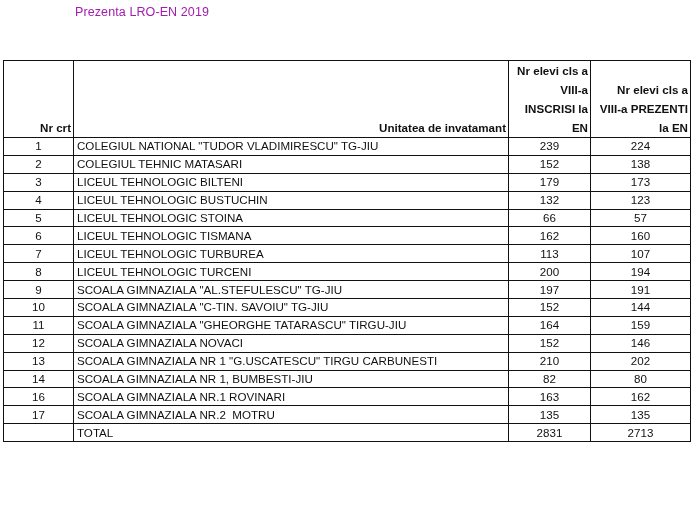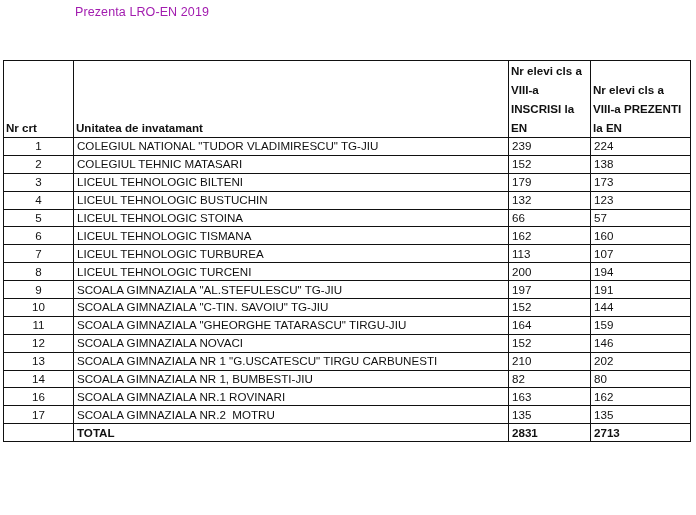--- a/index.html
+++ b/index.html
@@ -34,32 +34,32 @@
     table.grid td, table.grid th {
       border: 1.6px solid #111;
       padding: 0 3px 0 3px;
       line-height: 16px;
       height: 16.9px;
       white-space: nowrap;
       overflow: hidden;
       font-weight: normal;
     }
     table.grid th {
-      text-align: left;
+      text-align: right;
       vertical-align: bottom;
       font-weight: bold;
       white-space: normal;
       line-height: 19px;
       padding: 0 2px 0 2px;
     }
     th.h-nr, th.h-unit { height: 74px; margin-top: 13px; }
     td.c-nr { text-align: center; }
     td.c-unit { text-align: left; padding-left: 2px; }
-    td.c-num { text-align: left; padding-right: 3px; }
-    tr.total-row td { font-weight: bold; }
+    td.c-num { text-align: center; padding-right: 3px; }
+    tr.total-row td { font-weight: normal; }
     col.w-nr { width: 70px; }
     col.w-unit { width: 435px; }
     col.w-ins { width: 82px; }
     col.w-pre { width: 100px; }
   </style>
 </head>
 <body>
 
 <div class="doc-title">Prezenta LRO-EN 2019</div>
 

